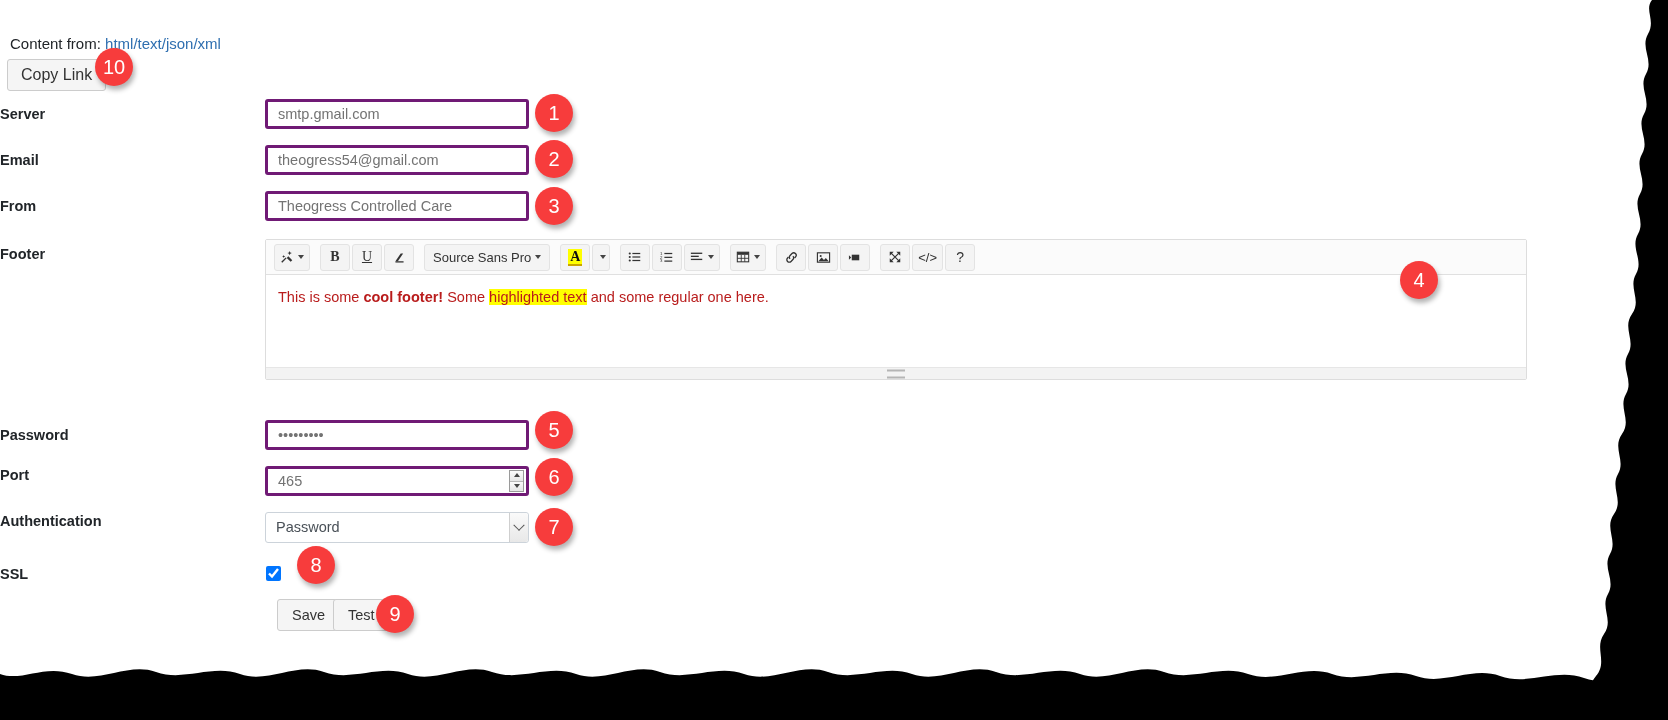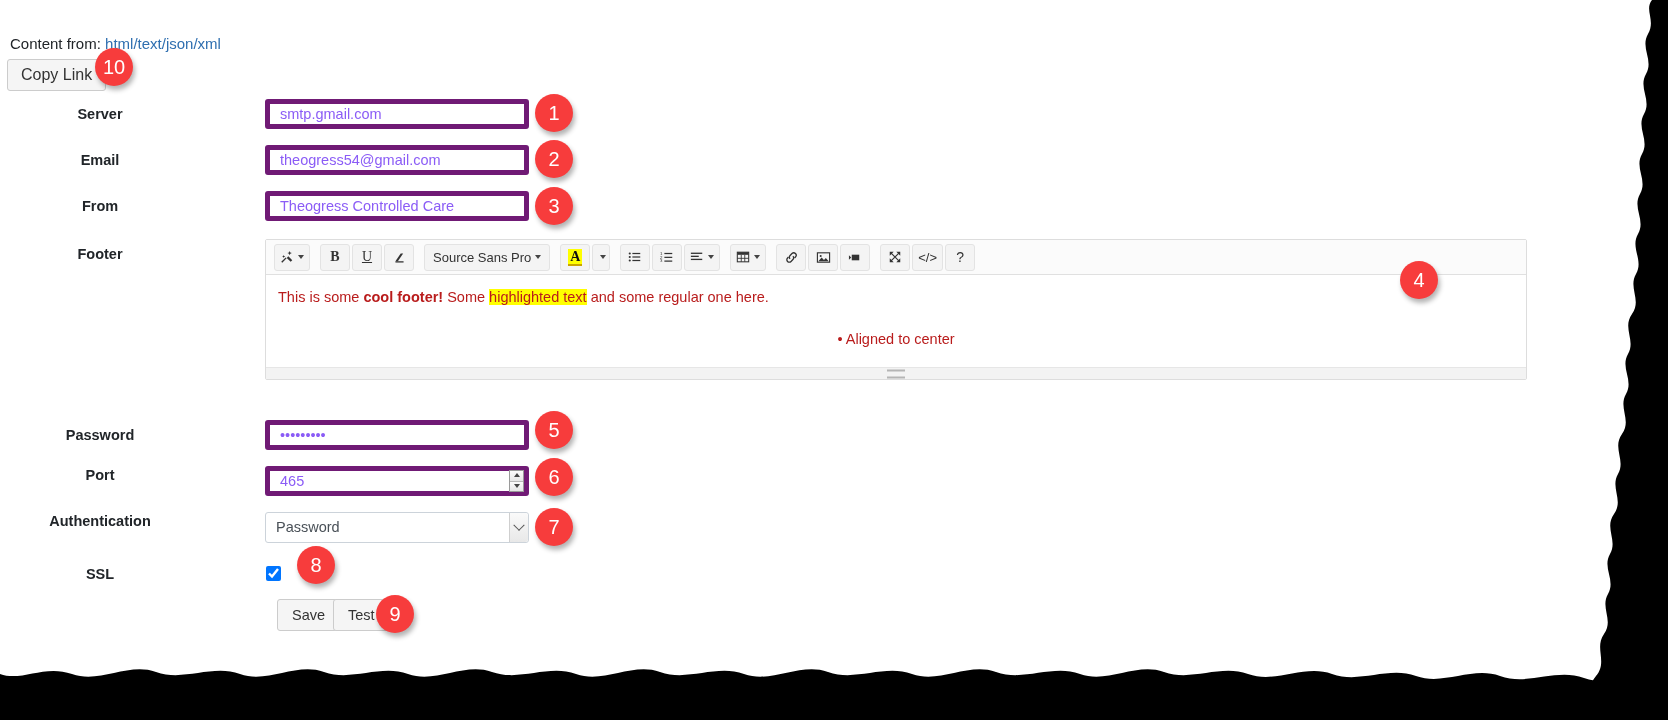--- a/index.html
+++ b/index.html
@@ -40,36 +40,36 @@
     border-radius: 3px;
     line-height: 18px;
     cursor: pointer;
   }
 
   
   .form-row { position: absolute; left: 0; width: 1540px; }
   .f-label {
     position: absolute;
     width: 200px;
-    text-align: center;
+    text-align: left;
     font-size: 14.5px;
     font-weight: bold;
     color: #212529;
     line-height: 18px;
   }
   .f-input {
     position: absolute;
     left: 265px;
     width: 264px;
     height: 30px;
-    border: 5px solid #701a75;
+    border: 3px solid #701a75;
     border-radius: 3px;
     background: #fff;
     font-size: 14.5px;
-    color: #8b5cf6;
+    color: #737373;
     padding: 0 10px;
     line-height: 28px;
     font-family: "Liberation Sans", sans-serif;
   }
   .f-input::placeholder { color: #495057; }
 
   
   .spinner-wrap { position: absolute; left: 265px; width: 264px; height: 30px; }
   .spinner-wrap .f-input { left: 0; width: 264px; padding-right: 28px; }
   .spin-btns {
@@ -418,23 +418,20 @@
           </div>
         <div class="tb-btn">
             <span style="font-size:14px">?</span>
           </div>
       </div>
 
     </div>
 
     <div class="editor-body" contenteditable="true" style="">
       <p style="margin:0"><span>This is some </span><b>cool footer!</b><span> Some </span><span class="hl">highlighted text</span><span> and some regular one here.</span></p>
-      <ul class="center-list">
-        <li>Aligned to center</li>
-      </ul>
     </div>
 
     <div class="editor-resize"></div>
   </div>
 
   <div class="form-row" style="top:420px">
     <div class="f-label" style="top:6px">Password</div>
     <input class="f-input" style="top: 0px;" value="•••••••••">
   </div>
 

